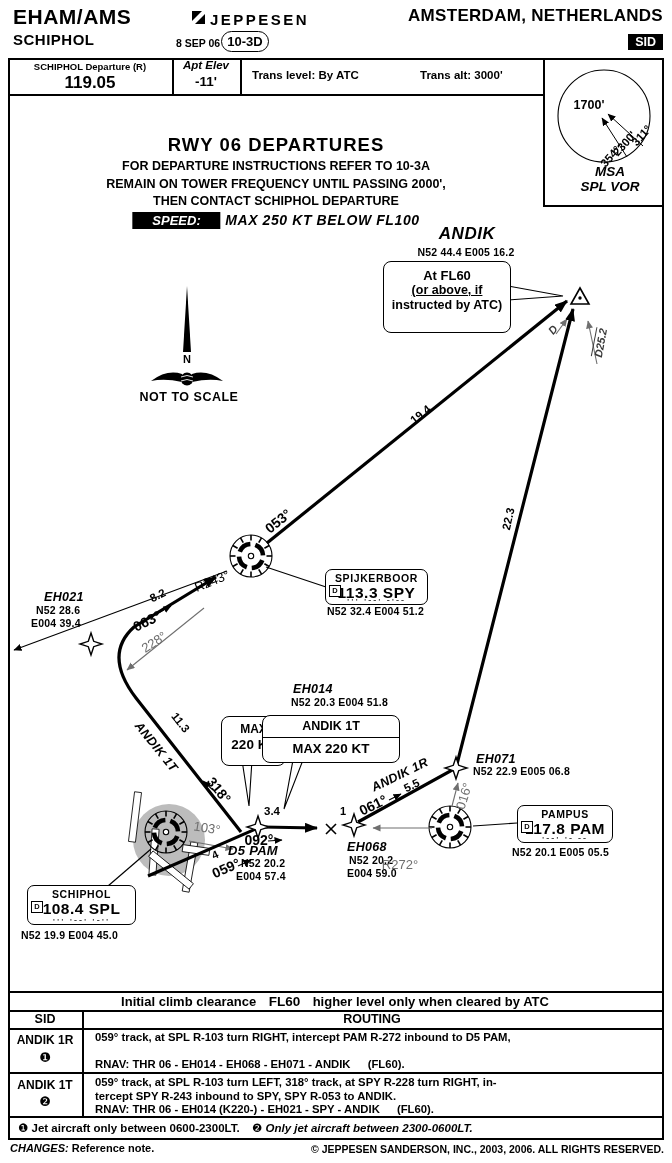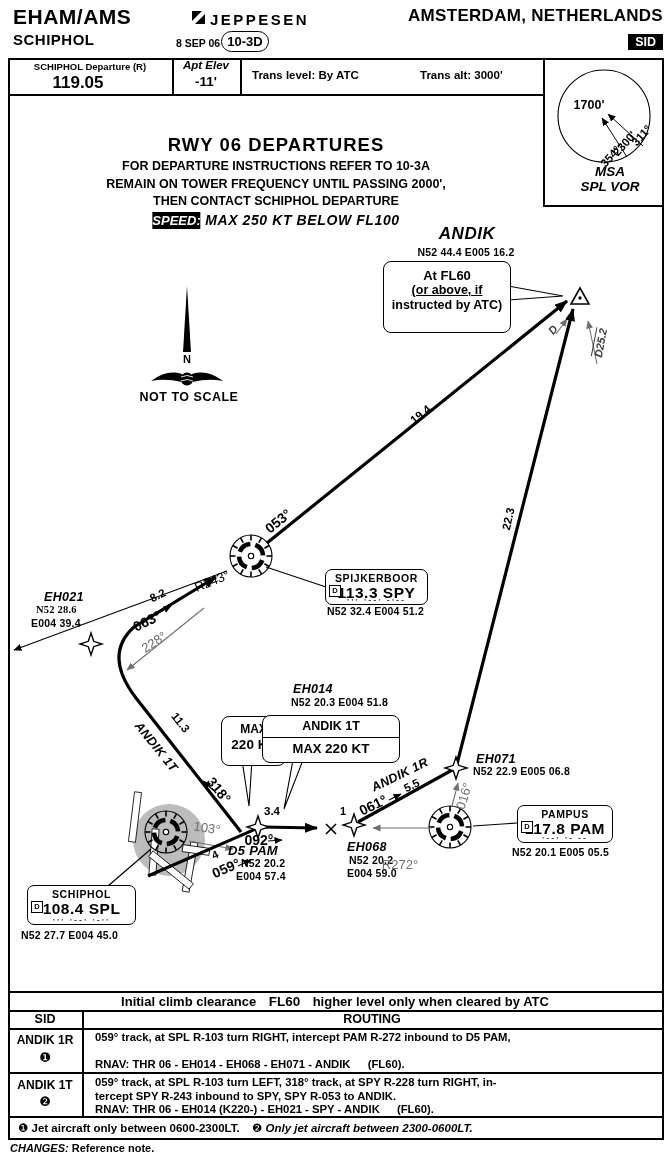--- a/index.html
+++ b/index.html
@@ -164,39 +164,39 @@
       <path d="M13 3 V13 H3 Z" fill="#000"></path>
   </svg>
   <div class="anc" style="left:210px;top:12px;font:800 15px/1 'Liberation Sans',sans-serif;letter-spacing:2.5px;">JEPPESEN</div>
   <div class="anc" style="right:9px;top:7px;font:700 17px/1 'Liberation Sans',sans-serif;letter-spacing:.3px;">AMSTERDAM, NETHERLANDS</div>
   <div class="anc" style="left:176px;top:38px;font:600 10.5px/1 'Liberation Sans',sans-serif;">8 SEP 06</div>
   <div class="anc" style="left:221px;top:31px;width:46px;height:19px;border:1.6px solid #000;border-radius:11px;
        font:700 13px/19px 'Liberation Sans',sans-serif;text-align:center;">10-3D</div>
   <div class="anc badge" style="right:9px;top:34px;font:700 12.5px/1 'Liberation Sans',sans-serif;padding:2px 7px 1px;">SID</div>
 
   <div class="lbl" style="left:90px;top:67px;font:600 9.5px/1 'Liberation Sans',sans-serif;">SCHIPHOL Departure (R)</div>
-  <div class="lbl" style="left:78px;top:82px;font:600 17px/1 'Liberation Sans',sans-serif;text-align:right;">119.05</div>
+  <div class="lbl" style="left:90px;top:82px;font:600 17px/1 'Liberation Sans',sans-serif;text-align:right;">119.05</div>
   <div class="lbl" style="left:206px;top:66px;font:italic 700 11.5px/1 'Liberation Sans',sans-serif;">Apt Elev</div>
   <div class="lbl" style="left:206px;top:82px;font:600 13.5px/1 'Liberation Sans',sans-serif;">-11'</div>
   <div class="anc" style="left:252px;top:70px;font:600 11.5px/1 'Liberation Sans',sans-serif;">Trans level: By ATC</div>
   <div class="anc" style="left:420px;top:70px;font:600 11.5px/1 'Liberation Sans',sans-serif;">Trans alt: 3000'</div>
 
   <div class="lbl" style="left:589px;top:105px;font:600 12.5px/1 'Liberation Sans',sans-serif;">1700'</div>
   <div class="lbl" style="left:642px;top:136px;font:600 11.5px/1 'Liberation Sans',sans-serif;transform:translate(-50%,-50%) rotate(-48deg);">311°</div>
   <div class="lbl" style="left:625px;top:144px;font:600 11.5px/1 'Liberation Sans',sans-serif;transform:translate(-50%,-50%) rotate(-48deg);">2300'</div>
   <div class="lbl" style="left:611px;top:157px;font:600 11.5px/1 'Liberation Sans',sans-serif;transform:translate(-50%,-50%) rotate(-48deg);">354°</div>
   <div class="lbl" style="left:610px;top:172px;font:italic 800 13.5px/1 'Liberation Sans',sans-serif;">MSA</div>
   <div class="lbl" style="left:610px;top:187px;font:italic 800 13.5px/1 'Liberation Sans',sans-serif;">SPL VOR</div>
 
   <div class="lbl" style="left:276px;top:145px;font:700 18.5px/1 'Liberation Sans',sans-serif;letter-spacing:1px;">RWY 06 DEPARTURES</div>
   <div class="lbl" style="left:276px;top:166px;font:600 12.5px/1 'Liberation Sans',sans-serif;">FOR DEPARTURE INSTRUCTIONS REFER TO 10-3A</div>
   <div class="lbl" style="left:276px;top:184px;font:600 12.5px/1 'Liberation Sans',sans-serif;">REMAIN ON TOWER FREQUENCY UNTIL PASSING 2000',</div>
   <div class="lbl" style="left:276px;top:201px;font:600 12.5px/1 'Liberation Sans',sans-serif;">THEN CONTACT SCHIPHOL DEPARTURE</div>
   <div class="lbl" style="left:276px;top:220px;">
-    <span class="badge" style="font:italic 700 13px/1 'Liberation Sans',sans-serif;padding:1px 0;">SPEED:</span>
+    <span class="badge" style="font:italic 700 13px/1 'Liberation Sans',sans-serif;padding:1px 20px;">SPEED:</span>
     <span style="font:italic 700 14px/1 'Liberation Sans',sans-serif;letter-spacing:.6px;">MAX 250 KT BELOW FL100</span>
   </div>
 
   <div class="lbl" style="left:467px;top:233px;font:italic 700 17px/1 'Liberation Sans',sans-serif;letter-spacing:.5px;">ANDIK</div>
   <div class="lbl crd" style="left:466px;top:252px;">N52 44.4 E005 16.2</div>
 
   <div class="callout" style="left:383px;top:261px;width:126px;height:64px;padding-top:6px;">
     <div style="font:600 13px/15px 'Liberation Sans',sans-serif;">
       <span>At</span>
       <span style="font-weight:800;">FL60</span>
@@ -207,21 +207,21 @@
 
   <div class="lbl trk" style="left:278px;top:521px;transform:translate(-50%,-50%) rotate(-39deg);">053°</div>
   <div class="lbl dist" style="left:421px;top:415px;transform:translate(-50%,-50%) rotate(-39deg);">19.4</div>
   <div class="lbl dist" style="left:509px;top:519px;transform:translate(-50%,-50%) rotate(-77deg);">22.3</div>
   <div class="lbl" style="left:212px;top:581px;font:400 13px/1 'Liberation Sans',sans-serif;transform:translate(-50%,-50%) rotate(-22deg);">R243°</div>
   <div class="lbl dist" style="left:158px;top:596px;transform:translate(-50%,-50%) rotate(-27deg);">8.2</div>
   <div class="lbl trk" style="left:147px;top:621px;transform:translate(-50%,-50%) rotate(-27deg);">063°</div>
   <div class="lbl gray" style="left:154px;top:642px;font-size:13px;transform:translate(-50%,-50%) rotate(-33deg);">228°</div>
 
   <div class="anc fxn" style="left:44px;top:591px;">EH021</div>
-  <div class="anc crd" style="left:36px;top:605px;font-family:Liberation Serif, serif;">N52 28.6</div>
+  <div class="anc crd" style="left:36px;top:605px;">N52 28.6</div>
   <div class="anc crd" style="left:31px;top:618px;">E004 39.4</div>
 
   <div class="lbl dist" style="left:180px;top:723px;transform:translate(-50%,-50%) rotate(51deg);">11.3</div>
   <div class="lbl fxn" style="left:156px;top:747px;transform:translate(-50%,-50%) rotate(51deg);">ANDIK 1T</div>
   <div class="lbl trk" style="left:219px;top:790px;transform:translate(-50%,-50%) rotate(51deg);">318°</div>
 
   <div class="anc fxn" style="left:293px;top:683px;">EH014</div>
   <div class="anc crd" style="left:291px;top:697px;">N52 20.3 E004 51.8</div>
 
   <div class="callout" style="left:221px;top:716px;width:63px;height:44px;padding-top:4px;">
@@ -279,21 +279,21 @@
     <div class="dbox">D</div>
   </div>
   <div class="anc crd" style="left:512px;top:847px;">N52 20.1 E005 05.5</div>
 
   <div class="navbox" style="left:27px;top:885px;width:107px;height:38px;">
     <div class="nm">SCHIPHOL</div>
     <div class="fq">108.4 SPL</div>
     <div class="morse">··· ·––· ·–··</div>
     <div class="dbox">D</div>
   </div>
-  <div class="anc crd" style="left:21px;top:930px;">N52 27.7 E004 45.0</div>
+  <div class="anc crd" style="left:21px;top:930px;">N52 19.9 E004 45.0</div>
 
   <div class="lbl" style="left:187px;top:359px;font:700 11px/1 'Liberation Sans',sans-serif;">N</div>
   <div class="lbl" style="left:189px;top:397px;font:600 12.5px/1 'Liberation Sans',sans-serif;letter-spacing:.5px;">NOT TO SCALE</div>
 
   <div class="hline" style="top:991px;height:2px;"></div>
   <div class="hline" style="top:1010px;height:1.5px;"></div>
   <div class="hline" style="top:1028px;height:1.5px;"></div>
   <div class="hline" style="top:1072px;height:1.5px;"></div>
   <div class="hline" style="top:1116px;height:1.5px;"></div>
   <div class="tv" style="left:82px;top:1010px;height:106px;"></div>
@@ -331,14 +331,15 @@
   </div>
   <div class="anc" style="left:252px;top:1121px;font-size:11.5px;font-style:italic;">
     <span style="font-family:'DejaVu Sans',sans-serif;">❷</span>
     <span class="tt">Only jet aircraft between 2300-0600LT.</span>
   </div>
 
   <div class="anc" style="left:10px;top:1142px;font-size:11px;">
     <span style="font:italic 700 11px/1 'Liberation Sans',sans-serif;">CHANGES:</span>
     <span class="tt">Reference note.</span>
   </div>
+  <div class="anc tt" style="right:8px;top:1143px;font-size:10.5px;">© JEPPESEN SANDERSON, INC., 2003, 2006. ALL RIGHTS RESERVED.</div>
 
 </div>
 
 </body></html>

